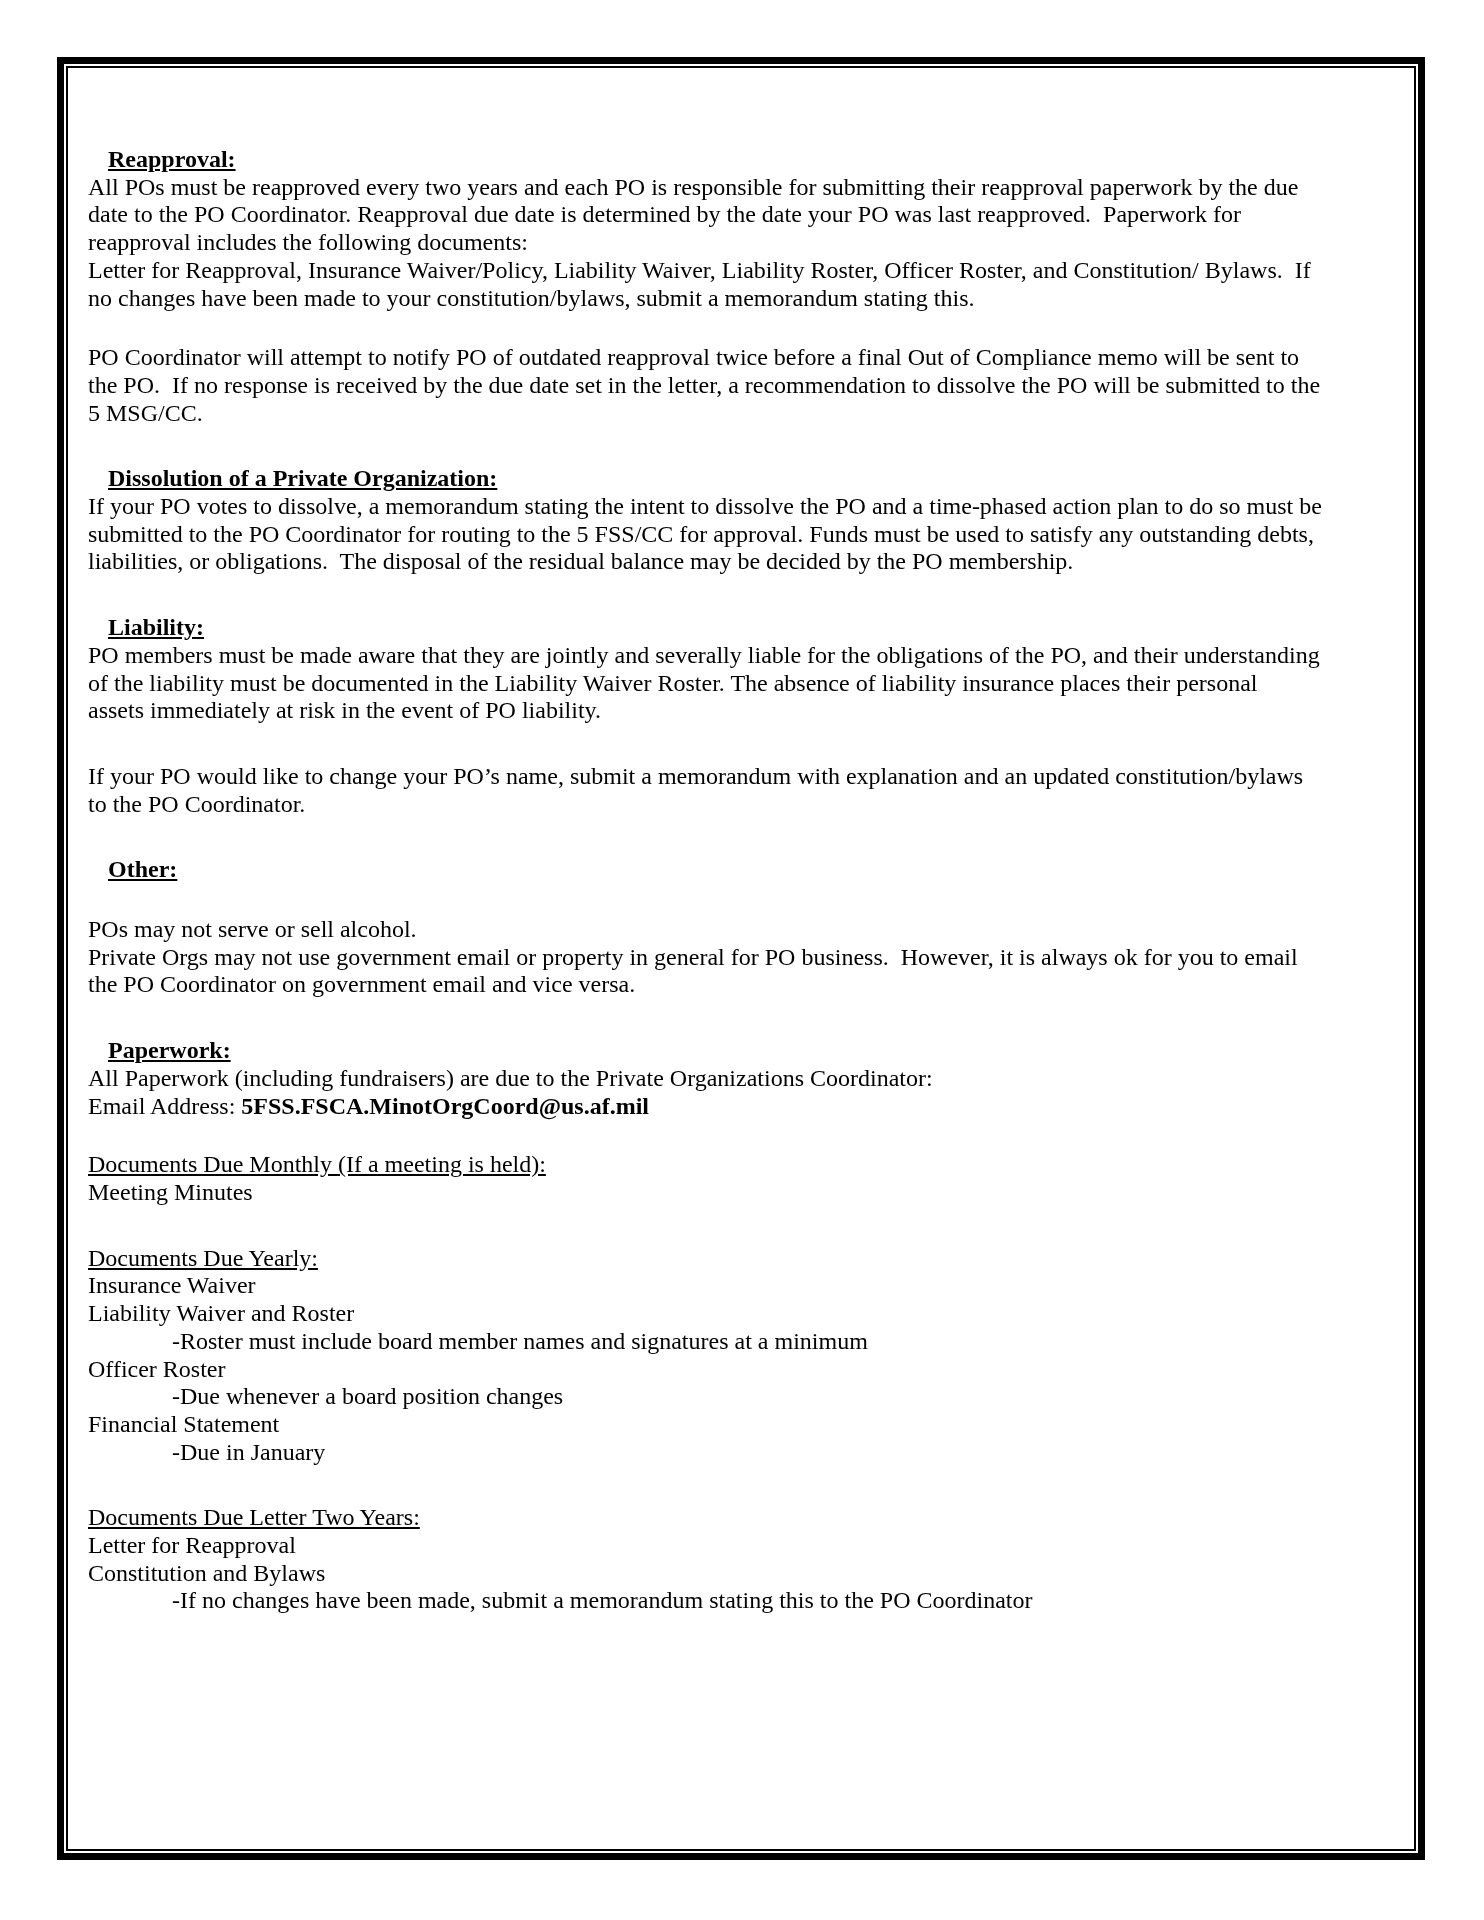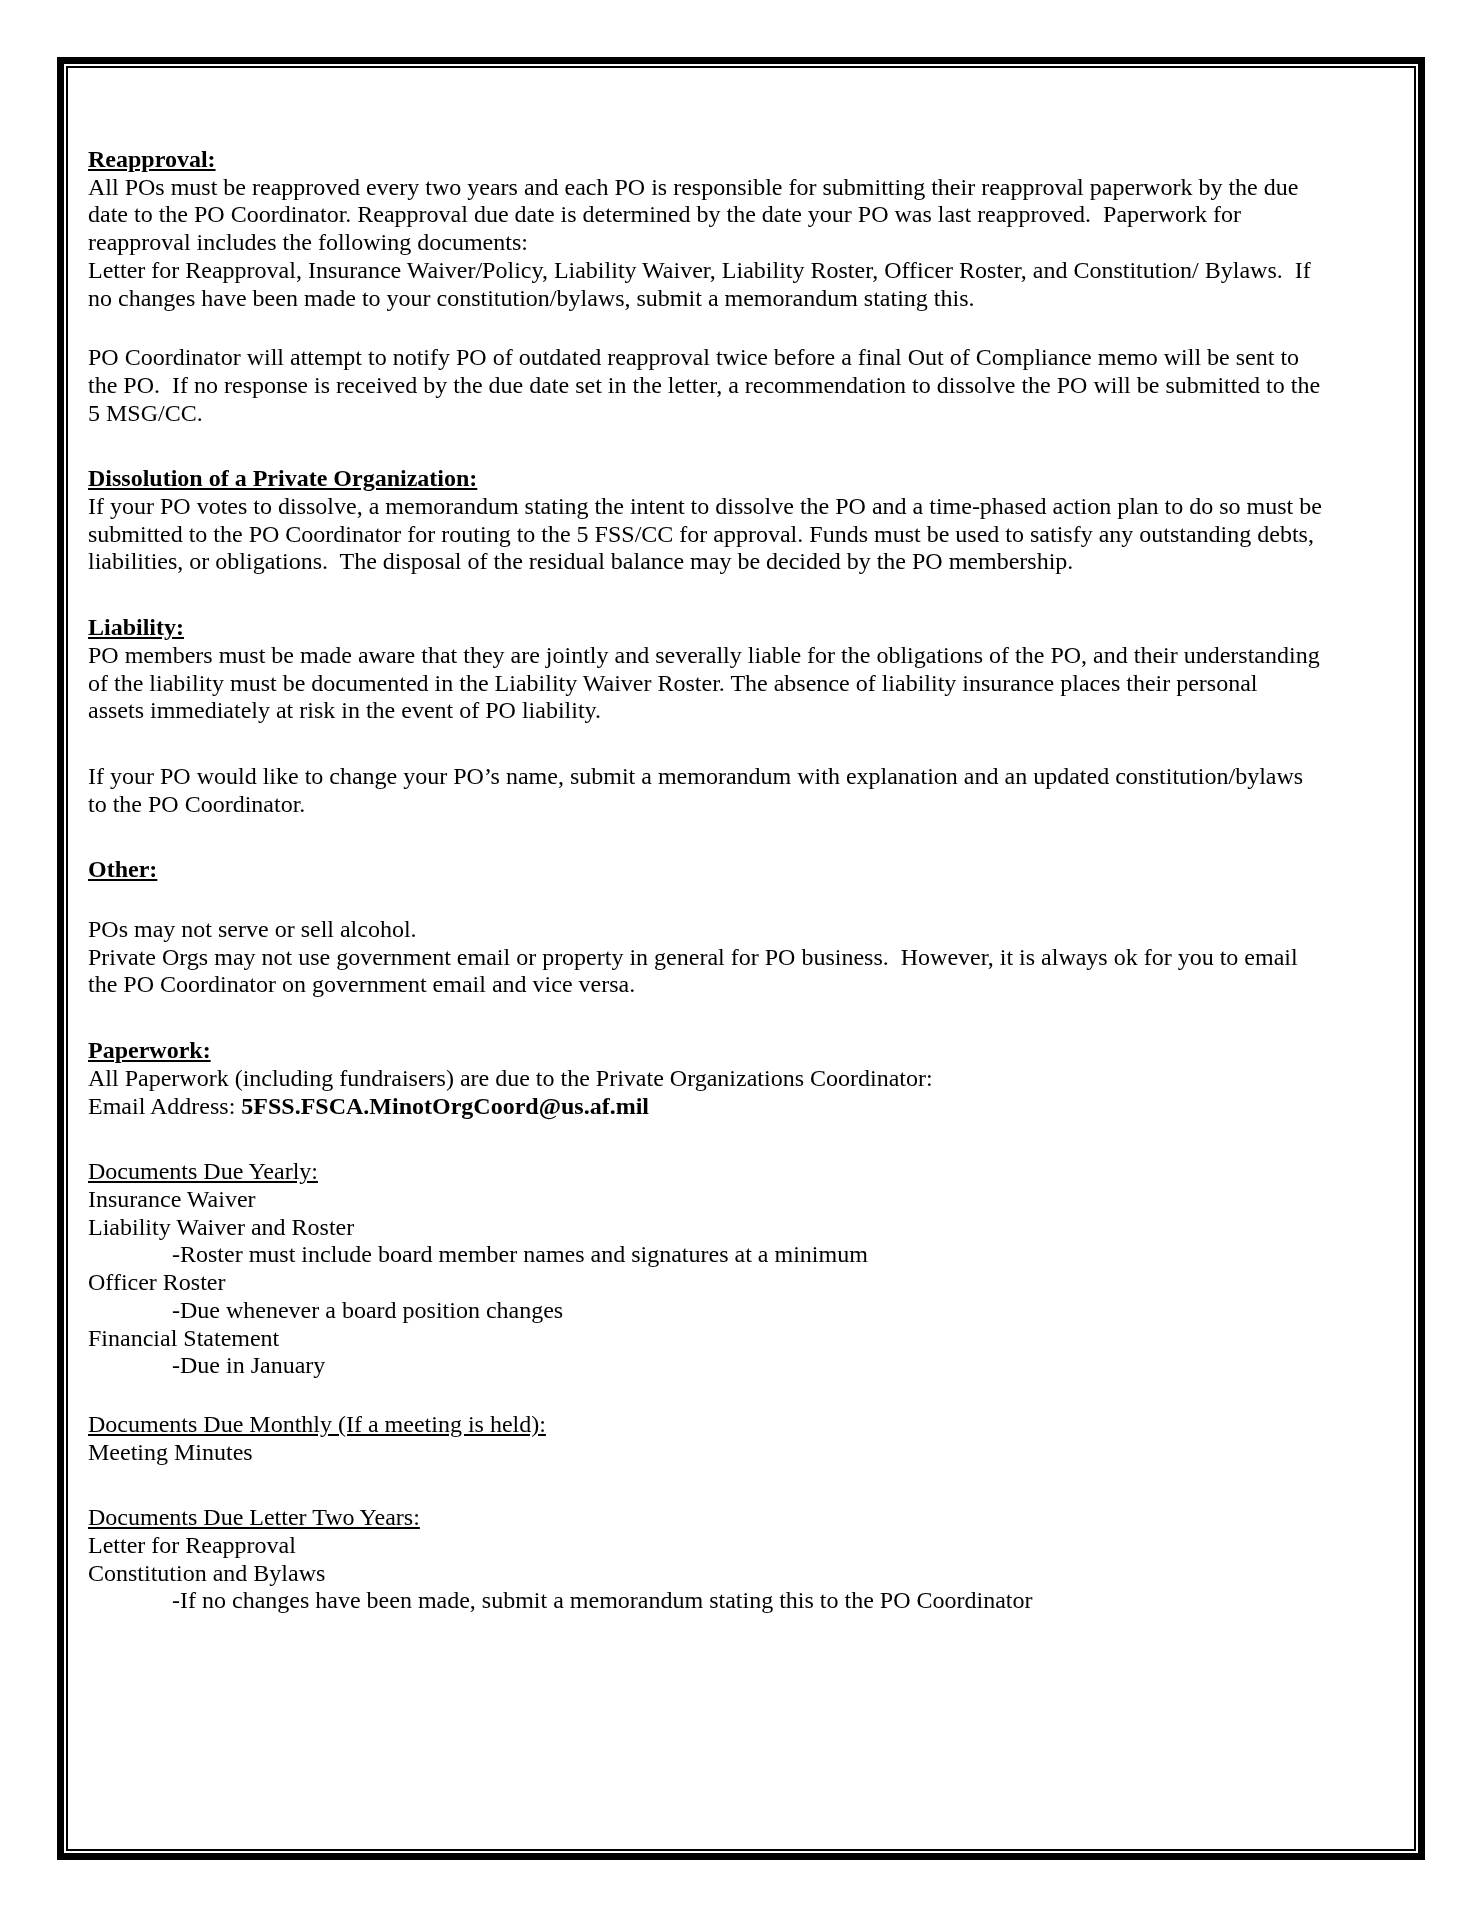--- a/index.html
+++ b/index.html
@@ -43,20 +43,21 @@
     margin: 0;
     padding: 0;
     font-size: inherit;
     white-space: pre;
     tab-size: 84px;
     -moz-tab-size: 84px;
   }
   .h {
     font-weight: bold;
     text-decoration: underline;
+    margin-left: 20px;
   }
   .sub {
     font-weight: normal;
     text-decoration: underline;
   }
   .pgap { margin-top: 32px; }
   .b { font-weight: bold; }
 </style>
 </head>
 <body>
@@ -102,34 +103,34 @@
         <div class="p">Private Orgs may not use government email or property in general for PO business.  However, it is always ok for you to email
 the PO Coordinator on government email and vice versa.</div>
       </section>
 
       <section class="sec">
         <h2 class="h">Paperwork:</h2>
         <div class="p">All Paperwork (including fundraisers) are due to the Private Organizations Coordinator:</div>
         <div class="p"><span>Email Address: </span><span class="b">5FSS.FSCA.MinotOrgCoord@us.af.mil</span></div>
       </section>
 
+      <section class="sec tight">
+        <h3 class="sub">Documents Due Monthly (If a meeting is held):</h3>
+        <div class="p">Meeting Minutes</div>
+      </section>
+
       <section class="sec">
         <h3 class="sub">Documents Due Yearly:</h3>
         <div class="p">Insurance Waiver
 Liability Waiver and Roster
 	-Roster must include board member names and signatures at a minimum
 Officer Roster
 	-Due whenever a board position changes
 Financial Statement
 	-Due in January</div>
-      </section>
-
-      <section class="sec tight">
-        <h3 class="sub">Documents Due Monthly (If a meeting is held):</h3>
-        <div class="p">Meeting Minutes</div>
       </section>
 
       <section class="sec">
         <h3 class="sub">Documents Due Letter Two Years:</h3>
         <div class="p">Letter for Reapproval
 Constitution and Bylaws
 	-If no changes have been made, submit a memorandum stating this to the PO Coordinator</div>
       </section>
 
     </div>

